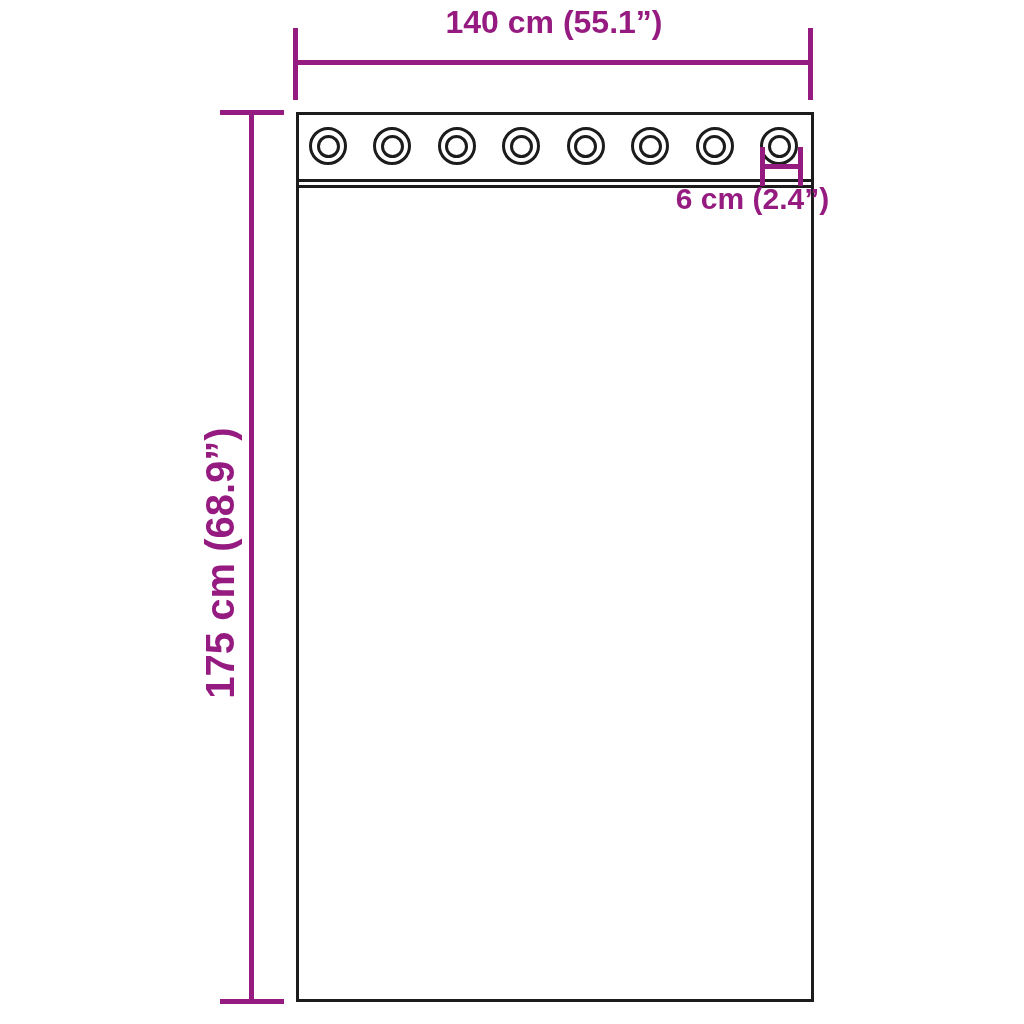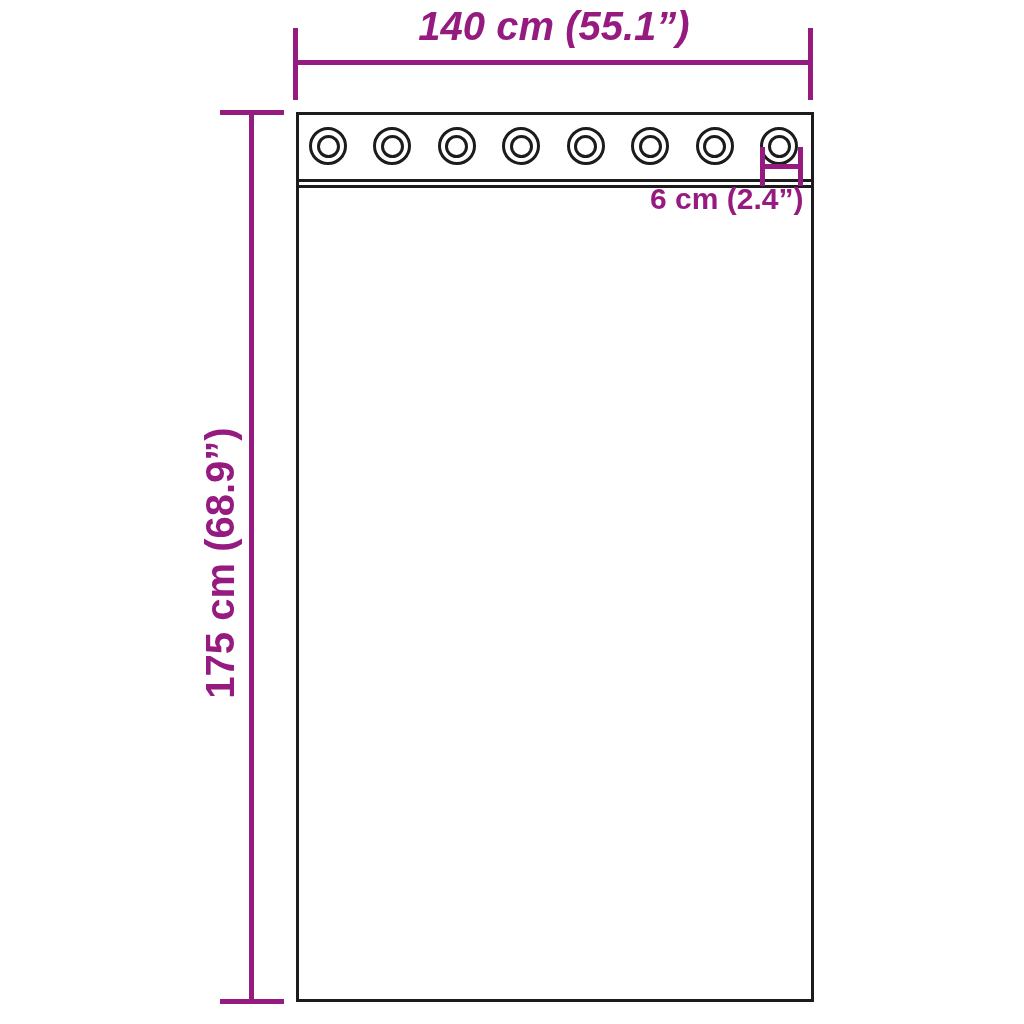--- a/index.html
+++ b/index.html
@@ -22,34 +22,33 @@
   .dim-stroke { background: var(--dim, #951b81); }
 
   
   .dim-label {
     color: var(--dim, #951b81);
     white-space: nowrap;
   }
   .width-label {
     left: 296px; top: 4px; width: 516px;
     text-align: center;
-    font-size: 40px;
-    font-style: italic;
+    font-size: 32px;
   }
   .height-label {
     left: 20px; top: 541px;
     width: 400px; height: 44px;
     line-height: 44px;
     text-align: center;
     font-size: 40px;
     transform: rotate(-90deg);
   }
   .grommet-label {
     left: 650px; top: 182px; width: 205px;
-    text-align: left;
+    text-align: center;
     font-size: 30px;
   }
 
   
   .dim-w-line  { left: 296px; top: 60px; width: 516px; height: 5px; }
   .dim-w-capL  { left: 293px; top: 28px; width: 5px;  height: 72px; }
   .dim-w-capR  { left: 808px; top: 28px; width: 5px;  height: 72px; }
 
   
   .dim-h-line  { left: 249px; top: 112px; width: 5px; height: 890px; }

